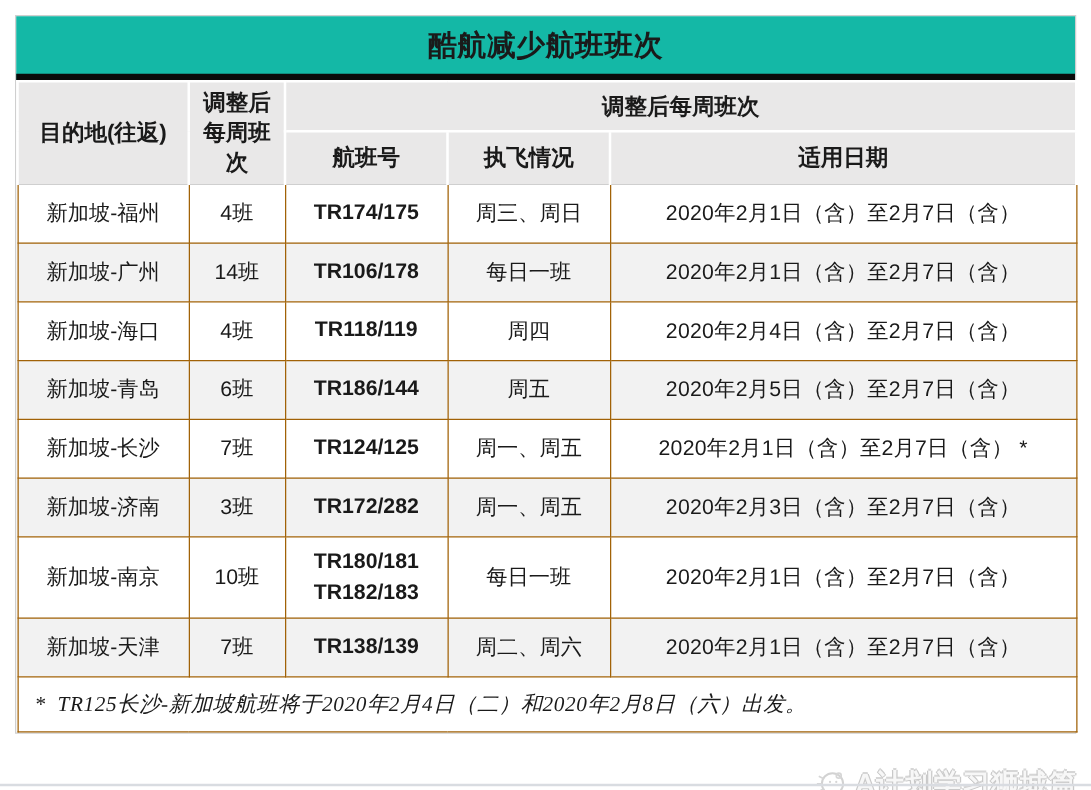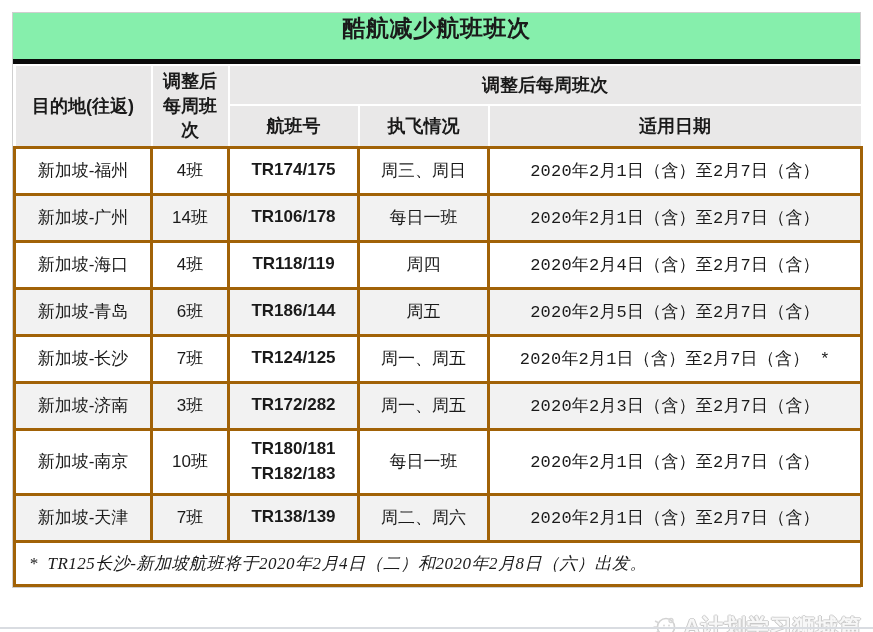--- a/index.html
+++ b/index.html
@@ -11,22 +11,23 @@
     left: 12px; top: 12px;
     width: 849px;
     border: 1px solid #cfcfcf;
     background: #ffffff;
   }
 
   .title-bar {
     height: 51px;
     border-bottom: 5px solid #0a0a0a;
     display: flex;
+    align-items: center;
     justify-content: center;
-    background: #86efac;
+    background: #14b8a6;
     gap: 6px;
   }
   .title-main { font-size: 23px; font-weight: bold; letter-spacing: 0.5px; }
   .title-sub  { font-size: 18px; font-weight: normal; font-family: "Liberation Serif", "DejaVu Serif", serif; letter-spacing: 1px; }
 
   table { border-collapse: collapse; width: 100%; table-layout: fixed; }
   col.c1 { width: 137px; }
   col.c2 { width: 77px;  }
   col.c3 { width: 130px; }
   col.c4 { width: 130px; }
@@ -40,31 +41,31 @@
     text-align: center;
     vertical-align: middle;
     padding: 2px 4px;
   }
   th.hdr-bottom { border-bottom: 1px solid #cfcfcf; }
   tr.hdr-row-1 th { height: 40px; }
   tr.hdr-row-2 th { height: 42px; margin-top: 40px; }
   th.wrap { line-height: 1.35; }
 
   td {
-    border: 3px solid #a16207;
+    border: 1px solid #a16207;
     font-size: 17px;
     text-align: center;
     vertical-align: middle;
     padding: 2px 4px;
   }
   tbody tr { height: 47px; background: #ffffff; }
   tbody tr:nth-child(even) { background: #f2f2f2; }
   tbody tr.row-tall { height: 65px; margin-top: 36px; }
   td.flight { font-weight: bold; white-space: pre-line; line-height: 1.45; text-align: center; }
-  td.dates  { letter-spacing: 0.2px; font-family: Liberation Mono, monospace; }
+  td.dates  { letter-spacing: 0.2px; }
 
   tr.footnote-row { background: #ffffff; height: 44px; }
   td.footnote {
     text-align: left;
     padding-left: 13px;
     font-size: 17px;
     font-family: "Liberation Serif", "DejaVu Serif", serif;
     font-style: italic;
     white-space: pre-wrap;
     letter-spacing: 0.5px;

